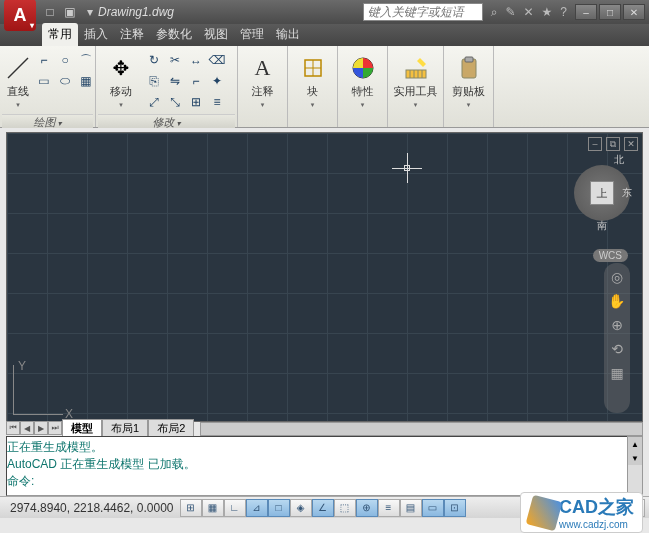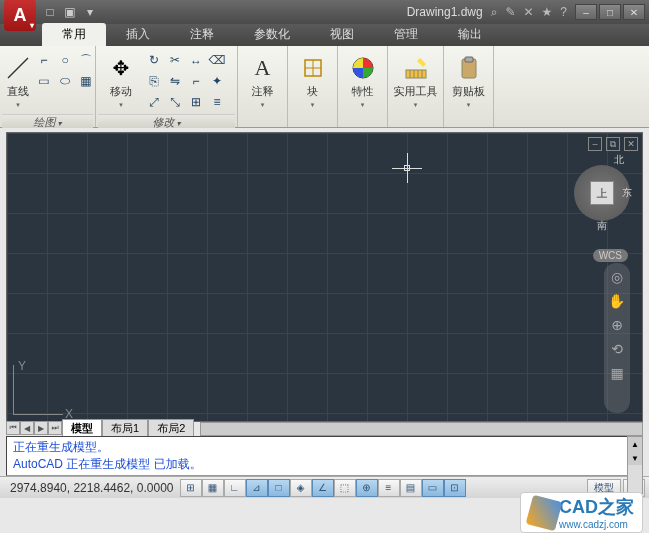--- a/index.html
+++ b/index.html
@@ -2,28 +2,28 @@
 <html><head>
 <meta charset="utf-8">
 <style>
 *{margin:0;padding:0;box-sizing:border-box;font-family:"Microsoft YaHei",SimSun,sans-serif;font-size:12px;}
 body{width:649px;height:533px;background:#e8e8e8;position:relative;overflow:hidden;}
 .titlebar{height:24px;background:linear-gradient(#6a6a6a,#4a4a4a);display:flex;align-items:center;padding:0 4px;color:#ddd;}
 .app-icon{width:32px;height:32px;background:linear-gradient(#c93030,#a01515);border-radius:4px;display:flex;align-items:center;justify-content:center;color:#fff;font-weight:bold;font-size:18px;position:relative;z-index:10;margin-top:6px;margin-right:6px;}
 .app-icon::after{content:"▾";font-size:8px;position:absolute;right:2px;bottom:1px;}
 .qat{display:flex;gap:4px;align-items:center;}
 .qat-btn{width:16px;height:16px;display:flex;align-items:center;justify-content:center;color:#ccc;}
-.title-text{flex:1;text-align:right;color:#ddd;}
+.title-text{flex:1;text-align:left;font-style:italic;color:#ddd;}
 .search-box{width:120px;height:18px;background:#fff;border:1px solid #888;padding:0 4px;color:#888;font-style:italic;}
 .title-icons{display:flex;gap:8px;margin-left:8px;}
 .title-icons span{color:#bbb;}
 .win-controls{display:flex;gap:2px;margin-left:8px;}
 .win-btn{width:22px;height:16px;background:linear-gradient(#888,#666);border:1px solid #444;display:flex;align-items:center;justify-content:center;color:#ddd;font-size:10px;}
 .ribbon-tabs{height:22px;background:linear-gradient(#5a5a5a,#444);display:flex;align-items:flex-end;padding-left:42px;}
-.ribbon-tab{padding:3px 20px;color:#ddd;cursor:pointer;}
+.ribbon-tab{padding:3px 6px;color:#ddd;cursor:pointer;}
 .ribbon-tab.active{background:#f0f0ec;color:#000;border-radius:3px 3px 0 0;}
 .ribbon{height:82px;background:linear-gradient(#f5f5f0,#e0e0d8);border-bottom:1px solid #999;display:flex;}
 .panel{border-right:1px solid #bbb;display:flex;flex-direction:column;padding:2px;}
 .panel-body{flex:1;display:flex;align-items:flex-start;gap:2px;padding:2px;}
 .panel-title{height:16px;text-align:center;color:#555;background:linear-gradient(#e8e8e0,#d0d0c8);font-size:11px;border-top:1px solid #ccc;font-style:italic;}
 .panel-title::after{content:" ▾";font-size:8px;}
 .big-btn{display:flex;flex-direction:column;align-items:center;justify-content:center;width:42px;height:62px;gap:2px;}
 .big-btn .ico{width:28px;height:28px;display:flex;align-items:center;justify-content:center;font-size:20px;}
 .big-btn .lbl{font-size:11px;color:#333;}
 .big-btn .dd::after{content:"▾";font-size:7px;color:#666;display:block;text-align:center;}
@@ -51,21 +51,21 @@
 .vp-ctrl{position:absolute;right:4px;top:4px;display:flex;gap:4px;}
 .vp-ctrl span{color:#aaa;width:14px;height:14px;border:1px solid #888;display:flex;align-items:center;justify-content:center;font-size:9px;}
 .navbar{position:absolute;right:12px;top:130px;width:26px;height:150px;background:rgba(120,120,120,.4);border-radius:12px;display:flex;flex-direction:column;align-items:center;gap:8px;padding:6px 0;}
 .navbar span{color:#aaa;font-size:14px;}
 .layout-tabs{position:absolute;left:6px;bottom:0;height:16px;display:flex;align-items:center;}
 .lt-nav{display:flex;}
 .lt-nav span{width:14px;height:14px;border:1px solid #999;background:#ddd;display:flex;align-items:center;justify-content:center;font-size:8px;color:#555;}
 .lt-tab{padding:1px 8px;border:1px solid #999;background:#ddd;font-size:11px;}
 .lt-tab.active{background:#fff;font-weight:bold;}
 .scroll-h{position:absolute;right:6px;left:200px;bottom:0;height:14px;background:#ccc;border:1px solid #999;}
-.cmdwin{height:40px;background:#fff;border:1px inset #999;margin:0 6px;padding:2px 6px;overflow:hidden;color:#1d4ed8;line-height:1.4;}
+.cmdwin{height:60px;background:#fff;border:1px inset #999;margin:0 6px;padding:2px 0;overflow:hidden;color:#0f766e;line-height:1.4;}
 .cmd-scroll{position:absolute;right:6px;width:16px;height:58px;background:#ddd;border:1px solid #999;}
 .cmd-scroll .up,.cmd-scroll .dn{height:14px;background:#ccc;display:flex;align-items:center;justify-content:center;font-size:8px;}
 .status{height:22px;background:linear-gradient(#eee,#d5d5d5);display:flex;align-items:center;padding:0 4px;gap:0;border-top:1px solid #aaa;}
 .coords{padding:0 6px;color:#333;min-width:160px;}
 .sbtn{width:22px;height:18px;border:1px solid #aaa;background:linear-gradient(#f8f8f8,#ddd);display:flex;align-items:center;justify-content:center;font-size:10px;color:#357;}
 .sbtn.on{background:linear-gradient(#b8d8f0,#8ab8e0);border-color:#5a8ab8;}
 .status-right{margin-left:auto;display:flex;gap:2px;align-items:center;}
 .watermark{position:absolute;right:6px;bottom:0;display:flex;align-items:center;z-index:100;background:#fff;padding:2px 8px;border-radius:4px;border:1px solid #ccc;}
 .watermark .logo{width:30px;height:30px;background:linear-gradient(45deg,#f5a623,#4a90e2);border-radius:4px;transform:rotate(15deg);}
 .watermark .txt{color:#2a7ab8;font-size:18px;font-weight:bold;}
@@ -76,20 +76,21 @@
 <body>
 
 <div class="titlebar">
   <div class="app-icon">A</div>
   <div class="qat">
     <span class="qat-btn">□</span>
     <span class="qat-btn">▣</span>
     <span class="qat-btn">▾</span>
   </div>
   <div class="title-text">Drawing1.dwg</div>
+  <input class="search-box" placeholder="键入关键字或短语" style="">
   <div class="title-icons">
     <span>⌕</span>
     <span>✎</span>
     <span>✕</span>
     <span>★</span>
     <span>?</span>
   </div>
   <div class="win-controls">
     <div class="win-btn">–</div>
     <div class="win-btn">□</div>

